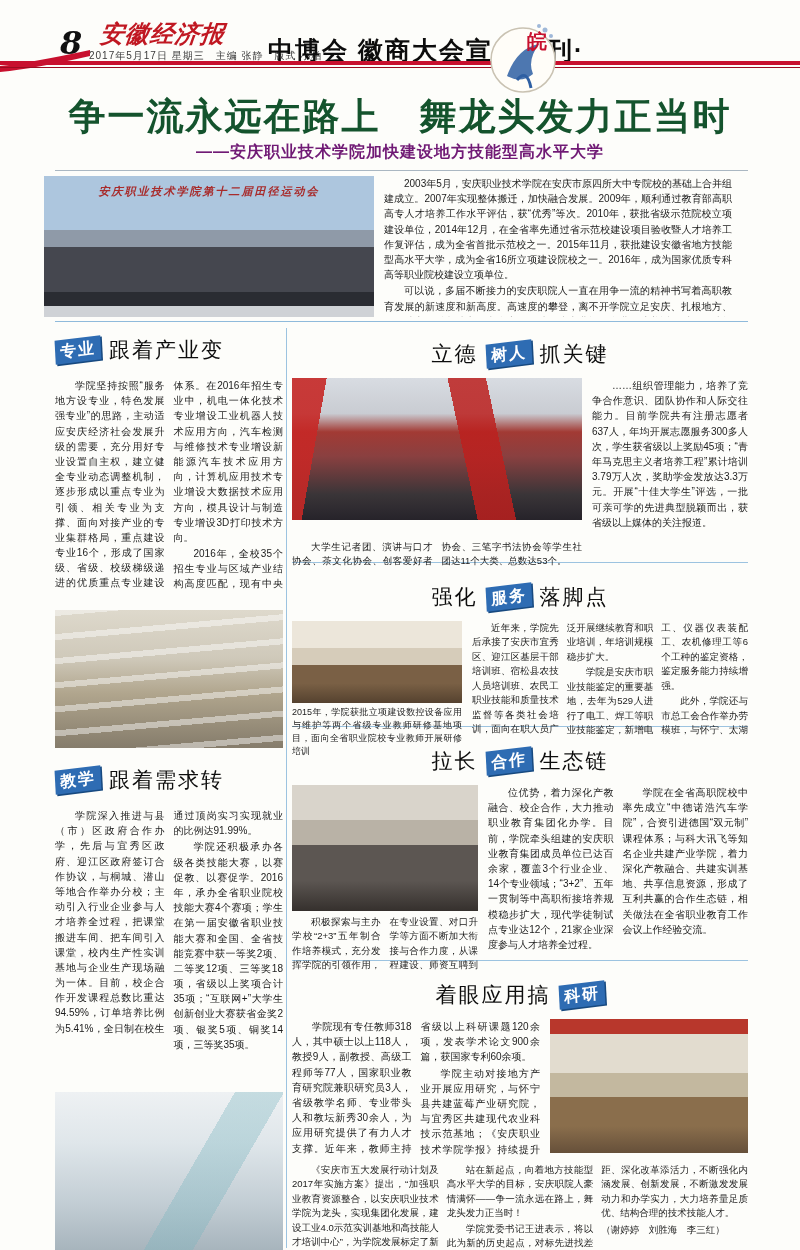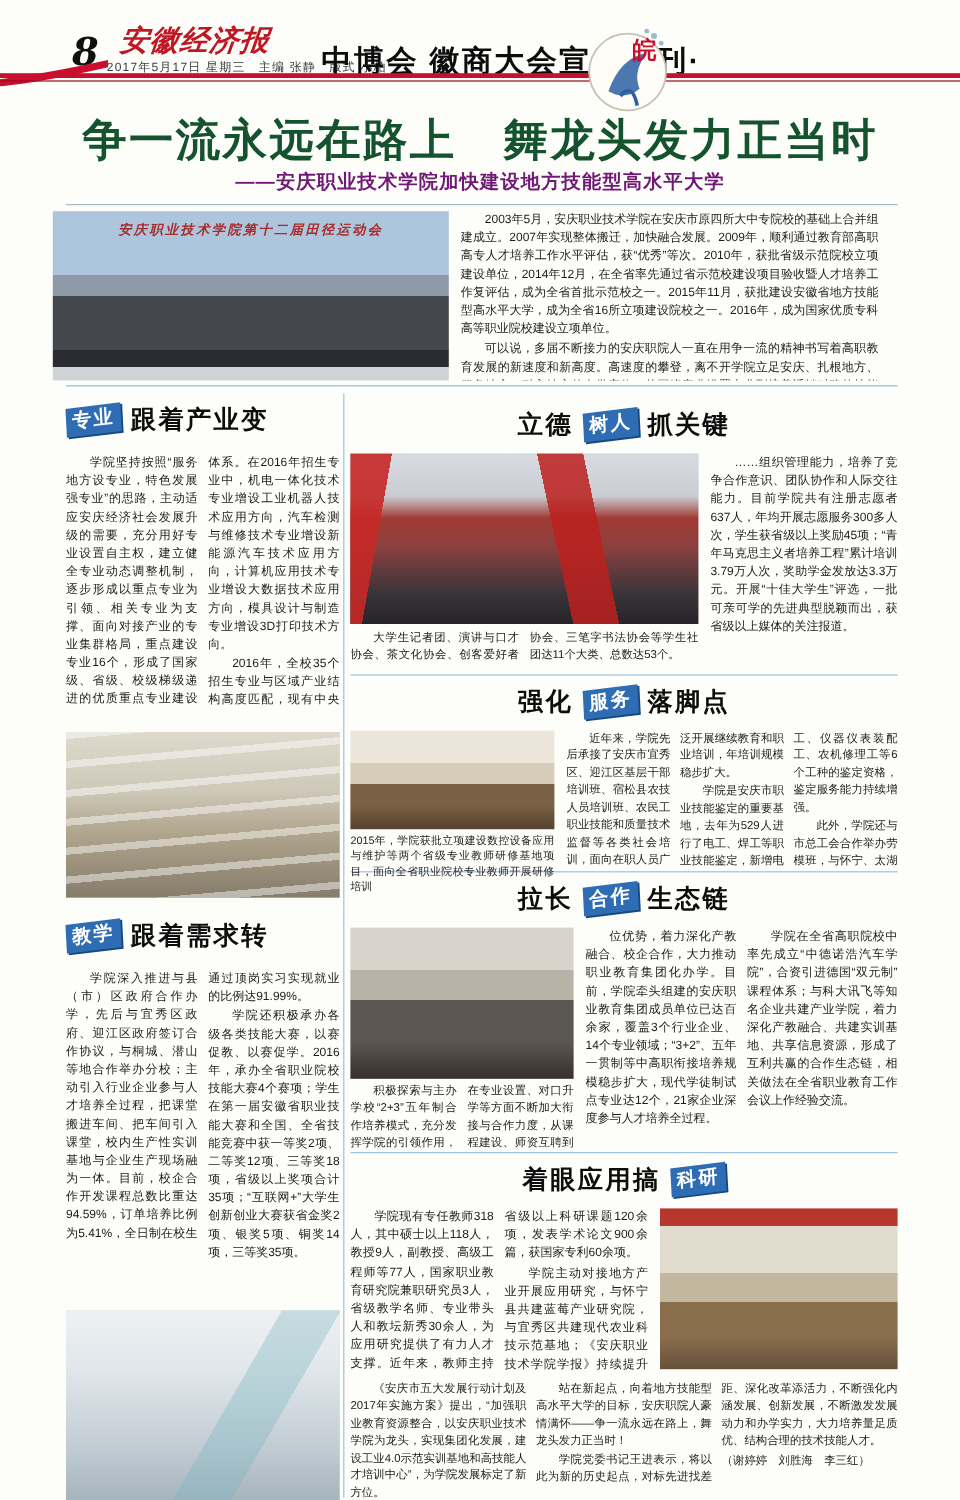--- a/index.html
+++ b/index.html
@@ -37,21 +37,21 @@
   .cols2{column-count:2;column-gap:9px;}
   .cols3{column-count:3;column-gap:8px;}
   .caption{font-size:9px;line-height:1.45;text-align:justify;color:#222;margin-top:3px;}
   .byline{text-align:left;text-indent:0 !important;font-size:9.5px;margin-top:2px !important;}
 
   
   .sec-head{display:flex;align-items:center;gap:8px;height:36px;margin-bottom:6px;}
   .sec-head.center{justify-content:center;}
   .tag{background:#2e6cb3;color:#fff;font-weight:800;font-size:16px;line-height:1;
        padding:4px 5px;transform:rotate(-7deg) skewX(-4deg);box-shadow:1.5px 1.5px 0 #17497f;letter-spacing:2px;}
-  .sec-title{font-size:21px;font-weight:700;letter-spacing:2px;color:#0d0d0d;}
+  .sec-title{font-size:21px;font-weight:400;letter-spacing:2px;color:#0d0d0d;}
 
   
   .photo{position:relative;overflow:hidden;background:#cfd3d8;}
   .ph-top{width:330px;height:141px;flex:none;
     background:linear-gradient(180deg,#adc6de 0 38%,#8f9aa8 38% 50%,#45474f 50% 82%,#2a2c32 82% 92%,#cfd2d6 92% 100%);}
   .ph-top .banner{display:block;text-align:center;color:#a82c2c;font-family:"DejaVu Serif",serif;
     font-style:italic;font-weight:700;font-size:11px;letter-spacing:2px;padding-top:8px;}
   .ph-flags{width:290px;height:142px;background-image:
     linear-gradient(100deg,rgba(198,40,38,.9) 0 11%,transparent 11%),
     linear-gradient(78deg,transparent 58%,rgba(188,32,30,.85) 58% 70%,transparent 70%),
@@ -71,25 +71,25 @@
 
   
   .col-left{position:absolute;left:55px;top:328px;width:228px;}
   .col-left .sec-head{height:44px;}
   .zy-txt{height:224px;overflow:hidden;}
   .jx-head{margin-top:10px;}
   .jx-txt{height:276px;overflow:hidden;}
 
   .col-right{position:absolute;left:292px;top:336px;width:456px;}
   .sec{box-sizing:border-box;}
-  .sec + .sec{border-top:1px solid #9cc3e0;padding-top:4px;}
+  .sec + .sec{border-top:1px solid #9cc3e0;padding-top:16px;}
   .sec-lide{height:226px;}
   .lide-body{display:flex;gap:10px;}
   .lide-left{width:290px;flex:none;}
-  .lide-below{margin-top:5px;height:44px;overflow:hidden;}
+  .lide-below{margin-top:20px;height:44px;overflow:hidden;}
   .lide-side{flex:1;height:190px;overflow:hidden;}
   .sec-qh{height:164px;}
   .qh-body{display:flex;gap:10px;}
   .qh-left{width:170px;flex:none;}
   .qh-right{flex:1;height:120px;overflow:hidden;}
   .sec-lc{height:234px;}
   .lc-body{display:flex;gap:10px;}
   .lc-left{width:186px;flex:none;}
   .lc-below{margin-top:4px;height:62px;overflow:hidden;}
   .lc-right{flex:1;height:192px;overflow:hidden;}

